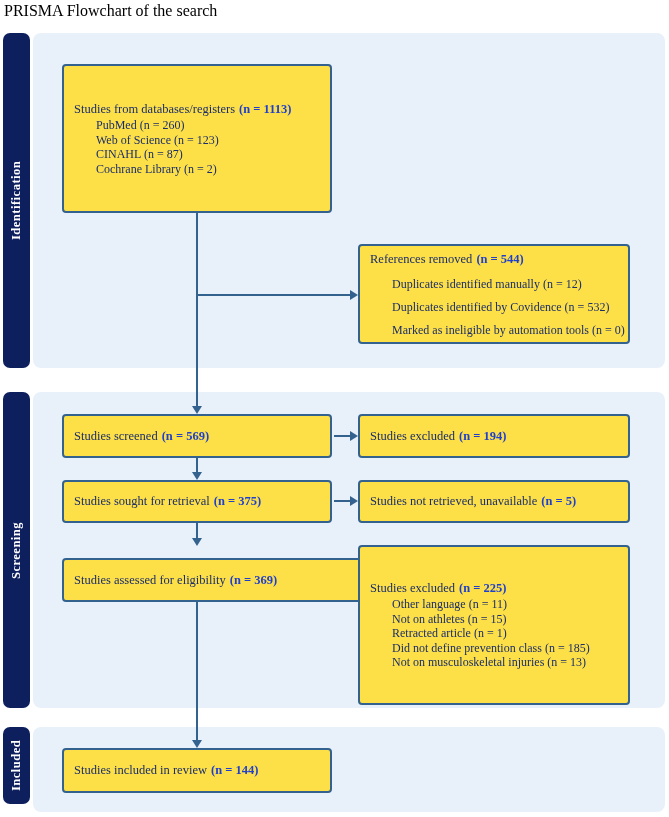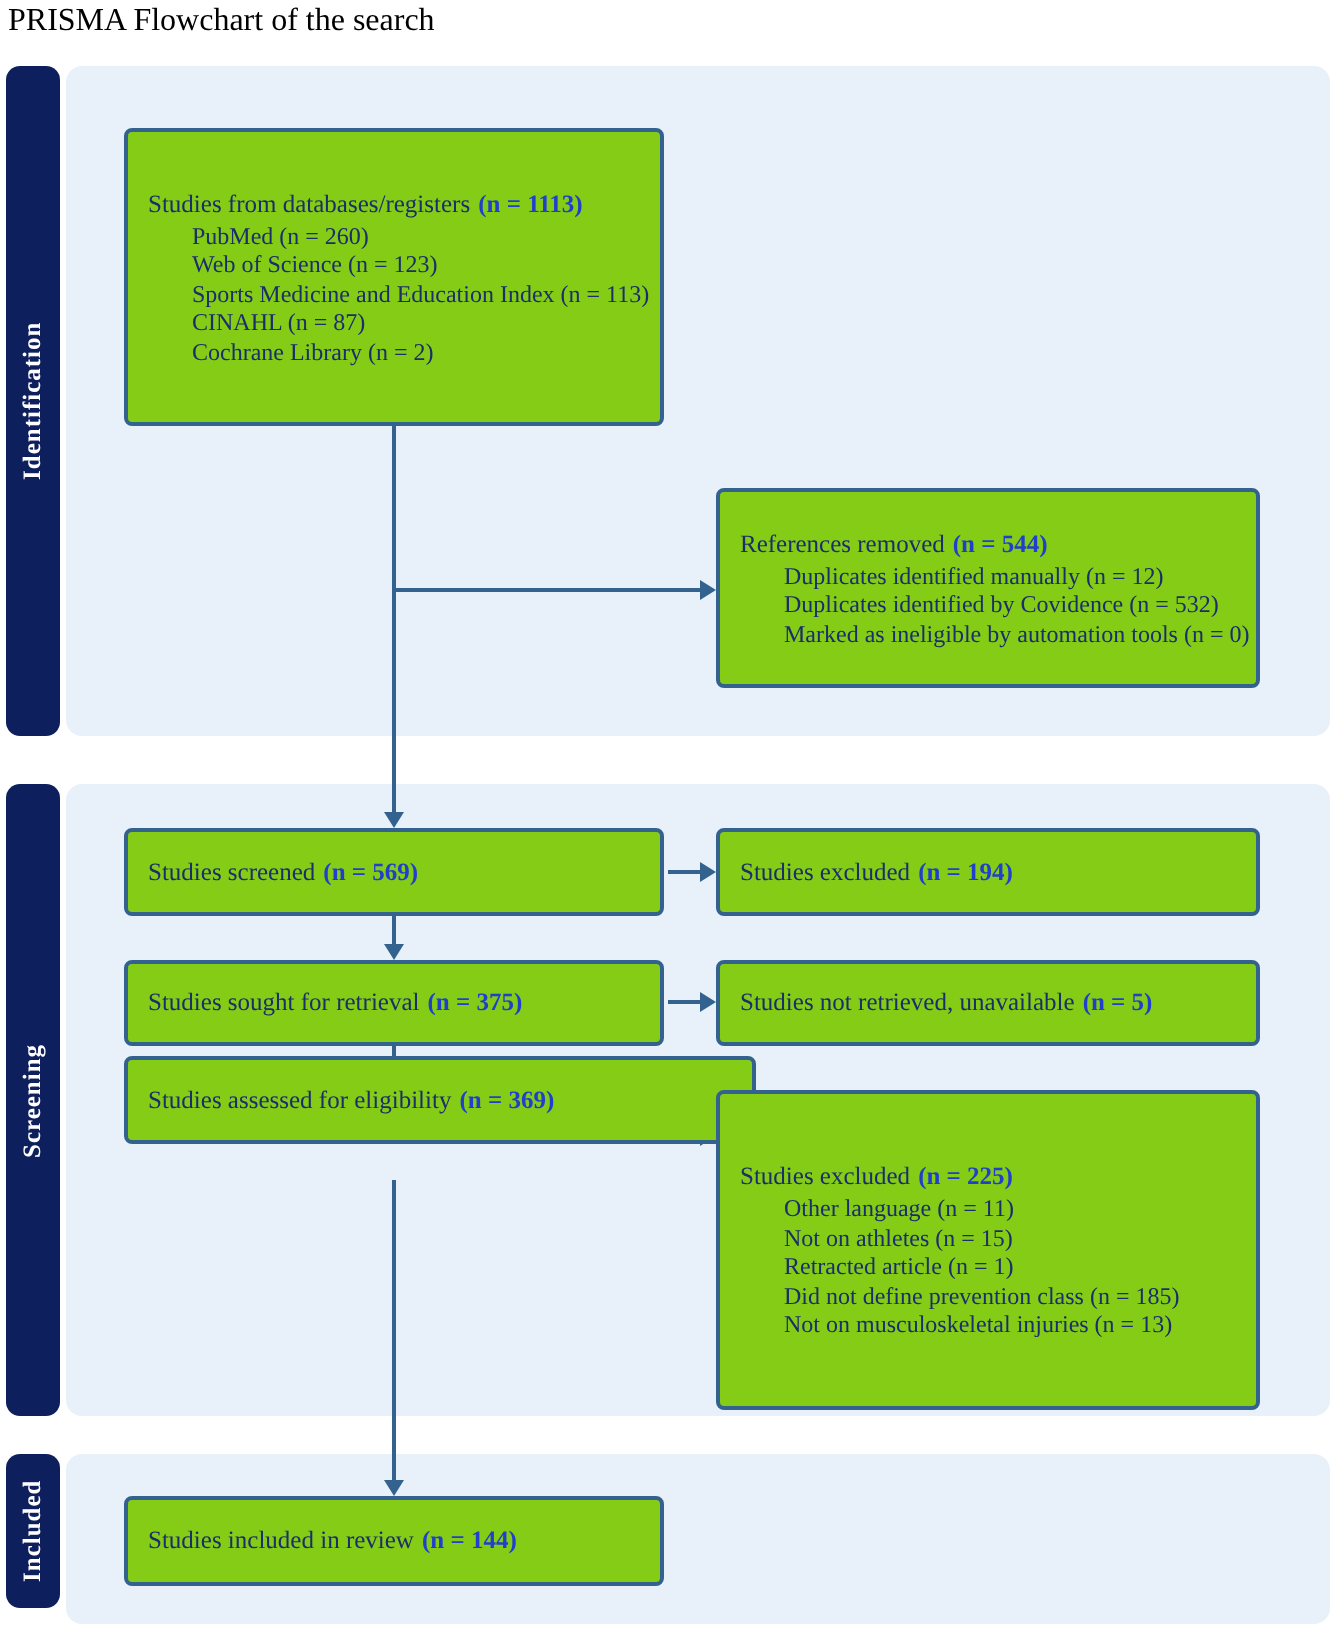--- a/index.html
+++ b/index.html
@@ -27,21 +27,21 @@
   .bar-screening { top:392px; height:316px; }
   .bar-included { top:727px; height:77px; }
   .stage-label {
     position:absolute; inset:0;
     display:flex; align-items:center; justify-content:center;
     writing-mode:vertical-rl; transform:rotate(180deg);
     color:#ffffff; font-weight:bold; font-size:12.5px;
     letter-spacing:0.5px; font-family:"Liberation Serif", serif;
   }
   .box {
-    position:absolute; background:#84cc16;
+    position:absolute; background:#fde047;
     border:2px solid #34628e; border-radius:4px;
     color:#1b2d6b; font-size:12.5px; line-height:16px;
     display:flex; flex-direction:column; justify-content:center;
     padding:5px 8px 5px 10px;
   }
   .box .count { font-weight:bold; color:#2040cc; margin-left:4px; }
   .box .sub {
     padding-left:22px; font-size:12px; line-height:14.5px;
     white-space:nowrap;
   }
@@ -98,26 +98,25 @@
 
   <div class="vline" style="left:196px; top:590px; height:150px;"></div>
   <div class="arr-down" style="left:192px; top:740px;"></div>
   <div class="hline" style="left:334px; top:567px; width:16px;"></div>
   <div class="arr-right" style="left:350px; top:563px;"></div>
 
   <div class="box" style="left:62px; top:64px; width:270px; height:149px;">
     <div class="main"><span>Studies from databases/registers</span><span class="count">(n = 1113)</span></div>
     <div class="sub">PubMed (n = 260)</div>
     <div class="sub">Web of Science (n = 123)</div>
-    <div class="sub">Sports Medicine and Education Index (n = 113)</div>
     <div class="sub">CINAHL (n = 87)</div>
     <div class="sub">Cochrane Library (n = 2)</div>
   </div>
 
-  <div class="box" style="left:358px; top:244px; width:272px; height:100px;">
+  <div class="box" style="left:358px; top:244px; width:272px; height:100px;justify-content:space-between;">
     <div class="main"><span>References removed</span><span class="count">(n = 544)</span></div>
     <div class="sub">Duplicates identified manually (n = 12)</div>
     <div class="sub">Duplicates identified by Covidence (n = 532)</div>
     <div class="sub">Marked as ineligible by automation tools (n = 0)</div>
   </div>
 
   <div class="box" style="left:62px; top:414px; width:270px; height:44px;">
     <div class="main"><span>Studies screened</span><span class="count">(n = 569)</span></div>
   </div>
 
@@ -126,21 +125,21 @@
   </div>
 
   <div class="box" style="left:62px; top:480px; width:270px; height:43px;">
     <div class="main"><span>Studies sought for retrieval</span><span class="count">(n = 375)</span></div>
   </div>
 
   <div class="box" style="left:358px; top:480px; width:272px; height:43px;">
     <div class="main"><span>Studies not retrieved, unavailable</span><span class="count">(n = 5)</span></div>
   </div>
 
-  <div class="box" style="left:62px; top:528px; width:316px; height:44px;">
+  <div class="box" style="left:62px; top:558px; width:316px; height:44px;">
     <div class="main"><span>Studies assessed for eligibility</span><span class="count">(n = 369)</span></div>
   </div>
 
   <div class="box" style="left:358px; top:545px; width:272px; height:160px;">
     <div class="main"><span>Studies excluded</span><span class="count">(n = 225)</span></div>
     <div class="sub">Other language (n = 11)</div>
     <div class="sub">Not on athletes (n = 15)</div>
     <div class="sub">Retracted article (n = 1)</div>
     <div class="sub">Did not define prevention class (n = 185)</div>
     <div class="sub">Not on musculoskeletal injuries (n = 13)</div>

